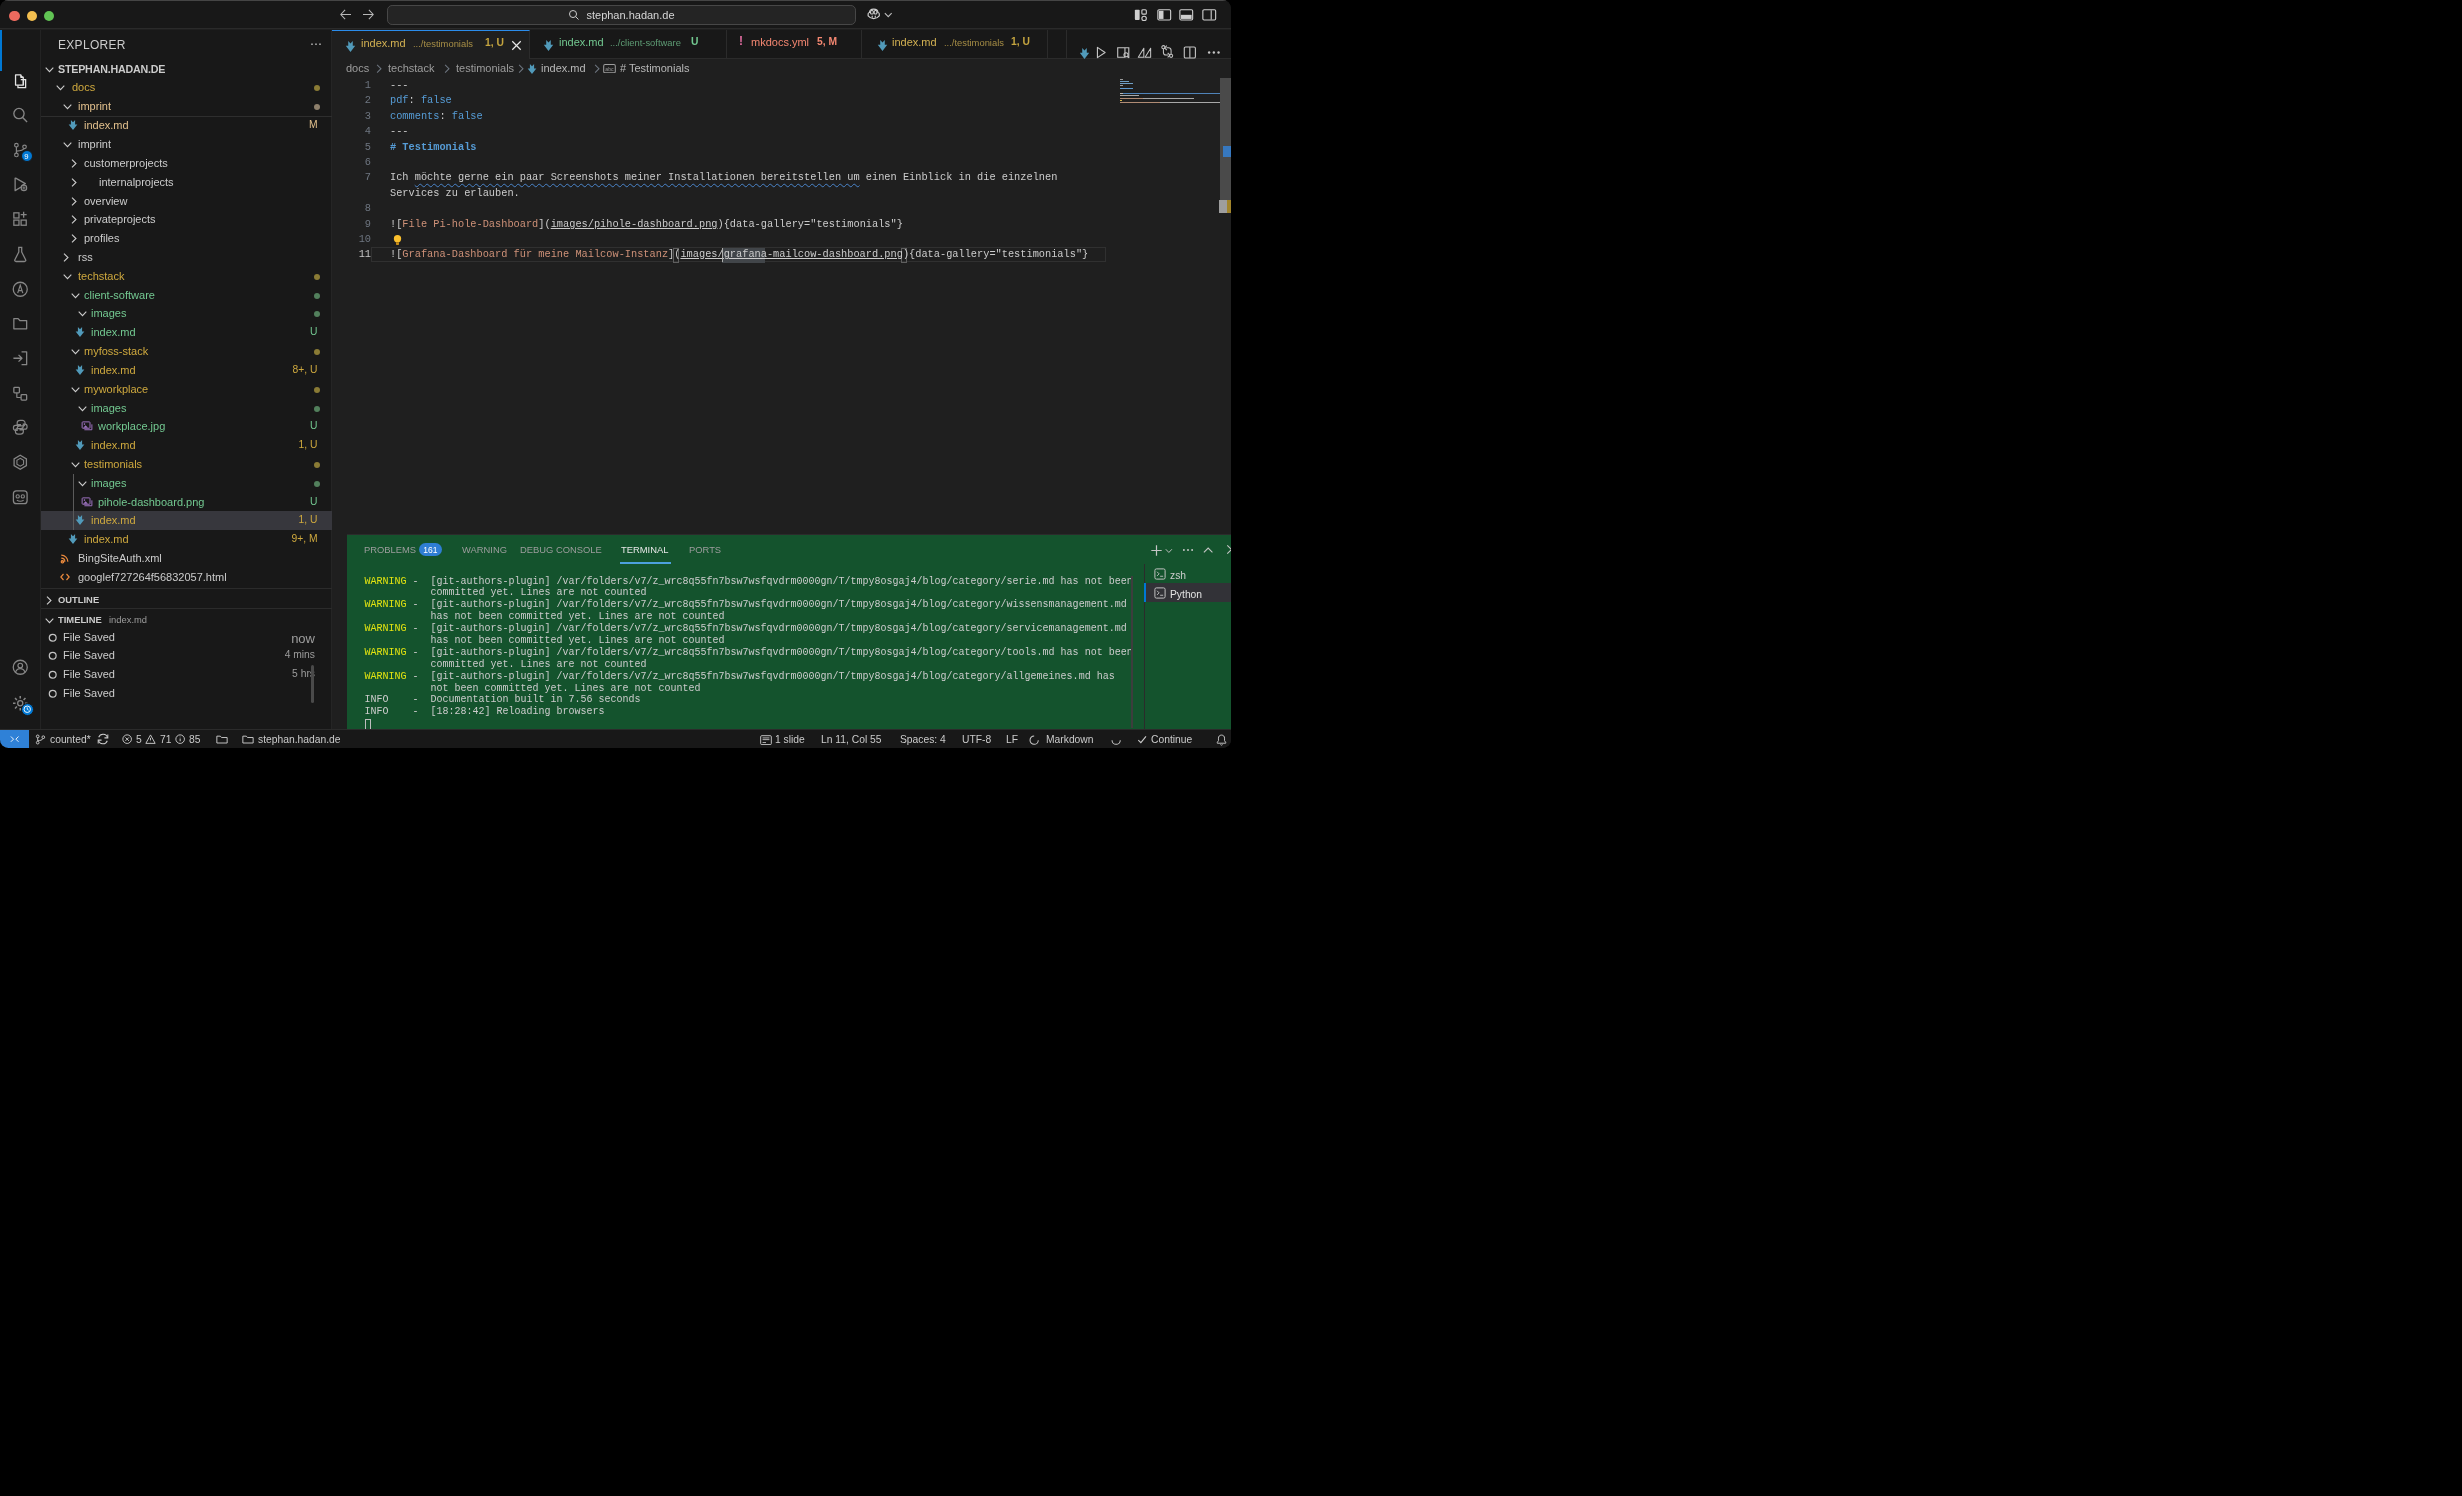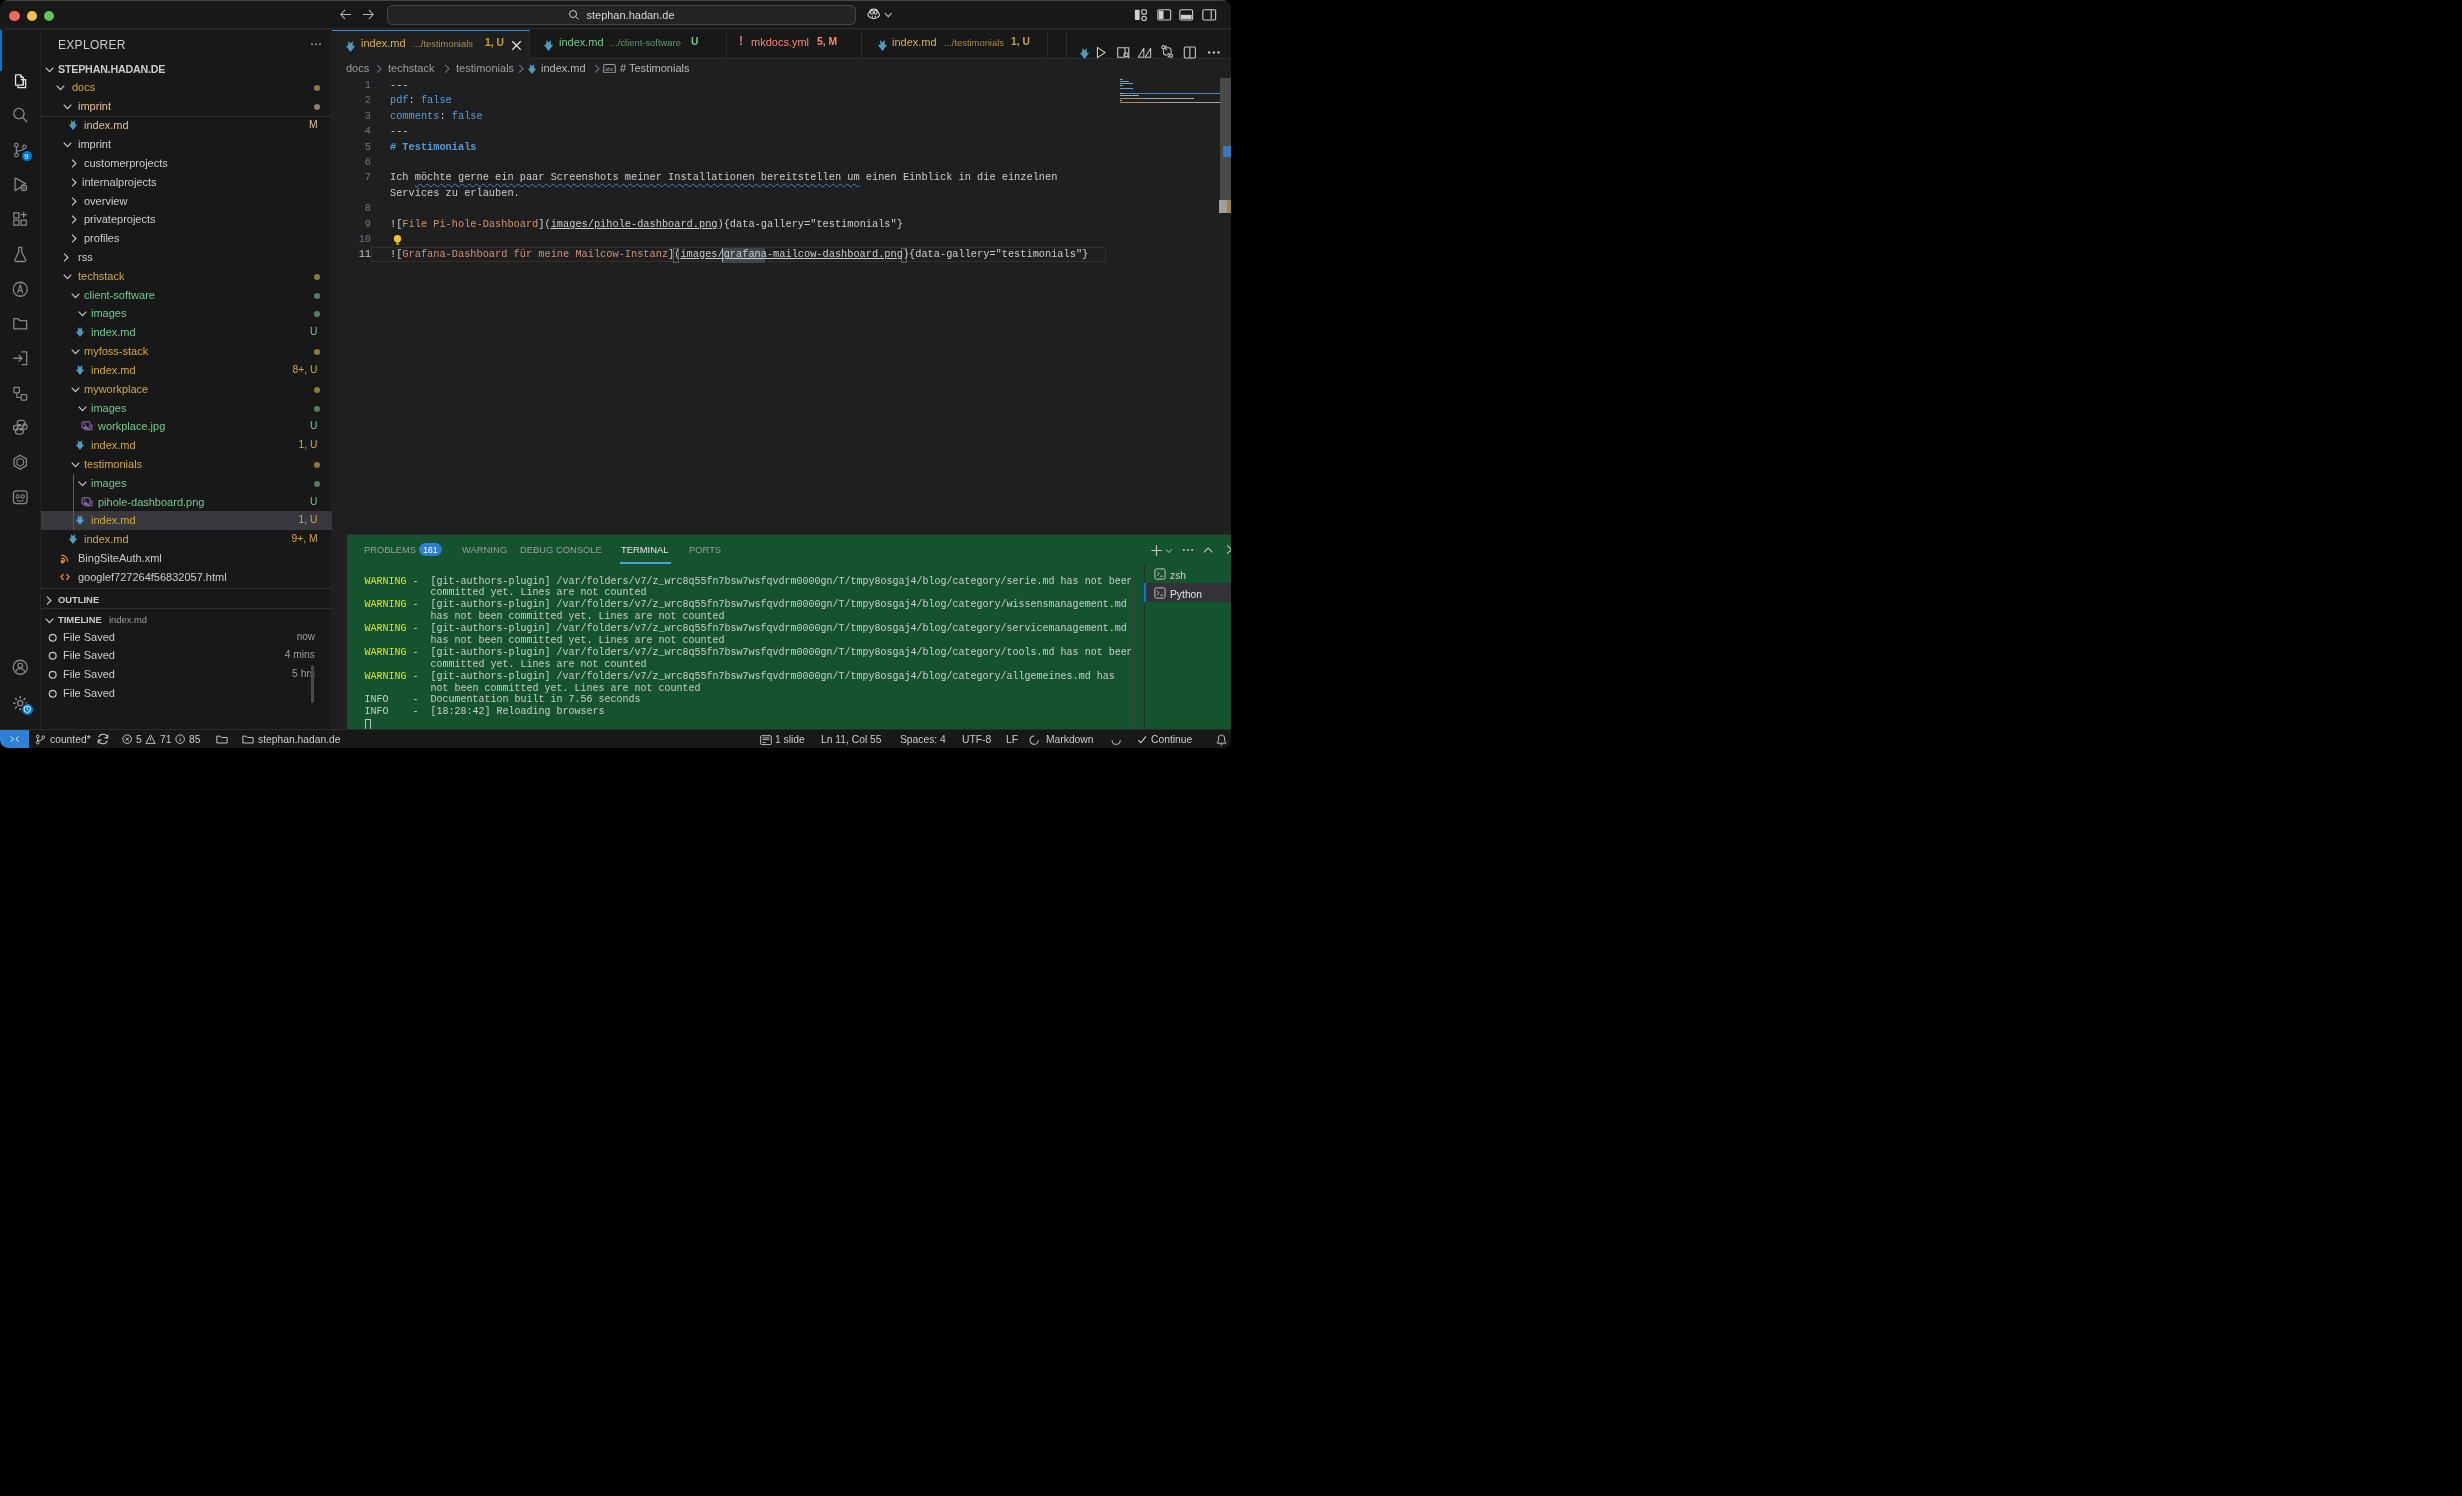--- a/index.html
+++ b/index.html
@@ -223,21 +223,21 @@
 <div class="row" style="top:124px">
         <svg class="abs" style="left:29px;top:4.3px" width="7.7" height="11" viewBox="0 0 9 13">
           <path d="M2.3 2 7 6.5 2.3 11" stroke="#cccccc" stroke-width="1.3" fill="none"></path>
         </svg>
         <span class="lbl" style="left:43px">customerprojects</span>
       </div>
 <div class="row" style="top:143px">
         <svg class="abs" style="left:29px;top:4.3px" width="7.7" height="11" viewBox="0 0 9 13">
           <path d="M2.3 2 7 6.5 2.3 11" stroke="#cccccc" stroke-width="1.3" fill="none"></path>
         </svg>
-        <span class="lbl" style="left:41px">internalprojects</span>
+        <span class="lbl" style="left:58px">internalprojects</span>
       </div>
 <div class="row" style="top:162px">
         <svg class="abs" style="left:29px;top:4.3px" width="7.7" height="11" viewBox="0 0 9 13">
           <path d="M2.3 2 7 6.5 2.3 11" stroke="#cccccc" stroke-width="1.3" fill="none"></path>
         </svg>
         <span class="lbl" style="left:43px">overview</span>
       </div>
 <div class="row" style="top:180px">
         <svg class="abs" style="left:29px;top:4.3px" width="7.7" height="11" viewBox="0 0 9 13">
           <path d="M2.3 2 7 6.5 2.3 11" stroke="#cccccc" stroke-width="1.3" fill="none"></path>
@@ -393,21 +393,21 @@
           <path d="M2 2 6.5 6.7 11 2" stroke="#cccccc" stroke-width="1.3" fill="none"></path>
         </svg>
         <span class="abs" style="left:17px;top:5.1px">TIMELINE</span>
         <span class="abs" style="left:68px;top:5.1px;font-weight:400;color:#9d9d9d">index.md</span>
       </div>
 <div class="row" style="top:598px">
         <svg class="abs" style="left:6.8px;top:5.1px" width="9.4" height="9.4" viewBox="0 0 11 11">
           <circle cx="5.5" cy="5.5" r="4" fill="none" stroke="#c5c5c5" stroke-width="1.4"></circle>
         </svg>
         <span class="lbl" style="left:22px">File Saved</span>
-        <span class="badge" style="right:17px;color:#9d9d9d;font-size:10px">now</span>
+        <span class="badge" style="right:17px;color:#9d9d9d;font-size:13px">now</span>
       </div>
 <div class="row" style="top:616px">
         <svg class="abs" style="left:6.8px;top:5.1px" width="9.4" height="9.4" viewBox="0 0 11 11">
           <circle cx="5.5" cy="5.5" r="4" fill="none" stroke="#c5c5c5" stroke-width="1.4"></circle>
         </svg>
         <span class="lbl" style="left:22px">File Saved</span>
         <span class="badge" style="right:17px;color:#9d9d9d;font-size:10.3px">4 mins</span>
       </div>
 <div class="row" style="top:635px">
         <svg class="abs" style="left:6.8px;top:5.1px" width="9.4" height="9.4" viewBox="0 0 11 11">

